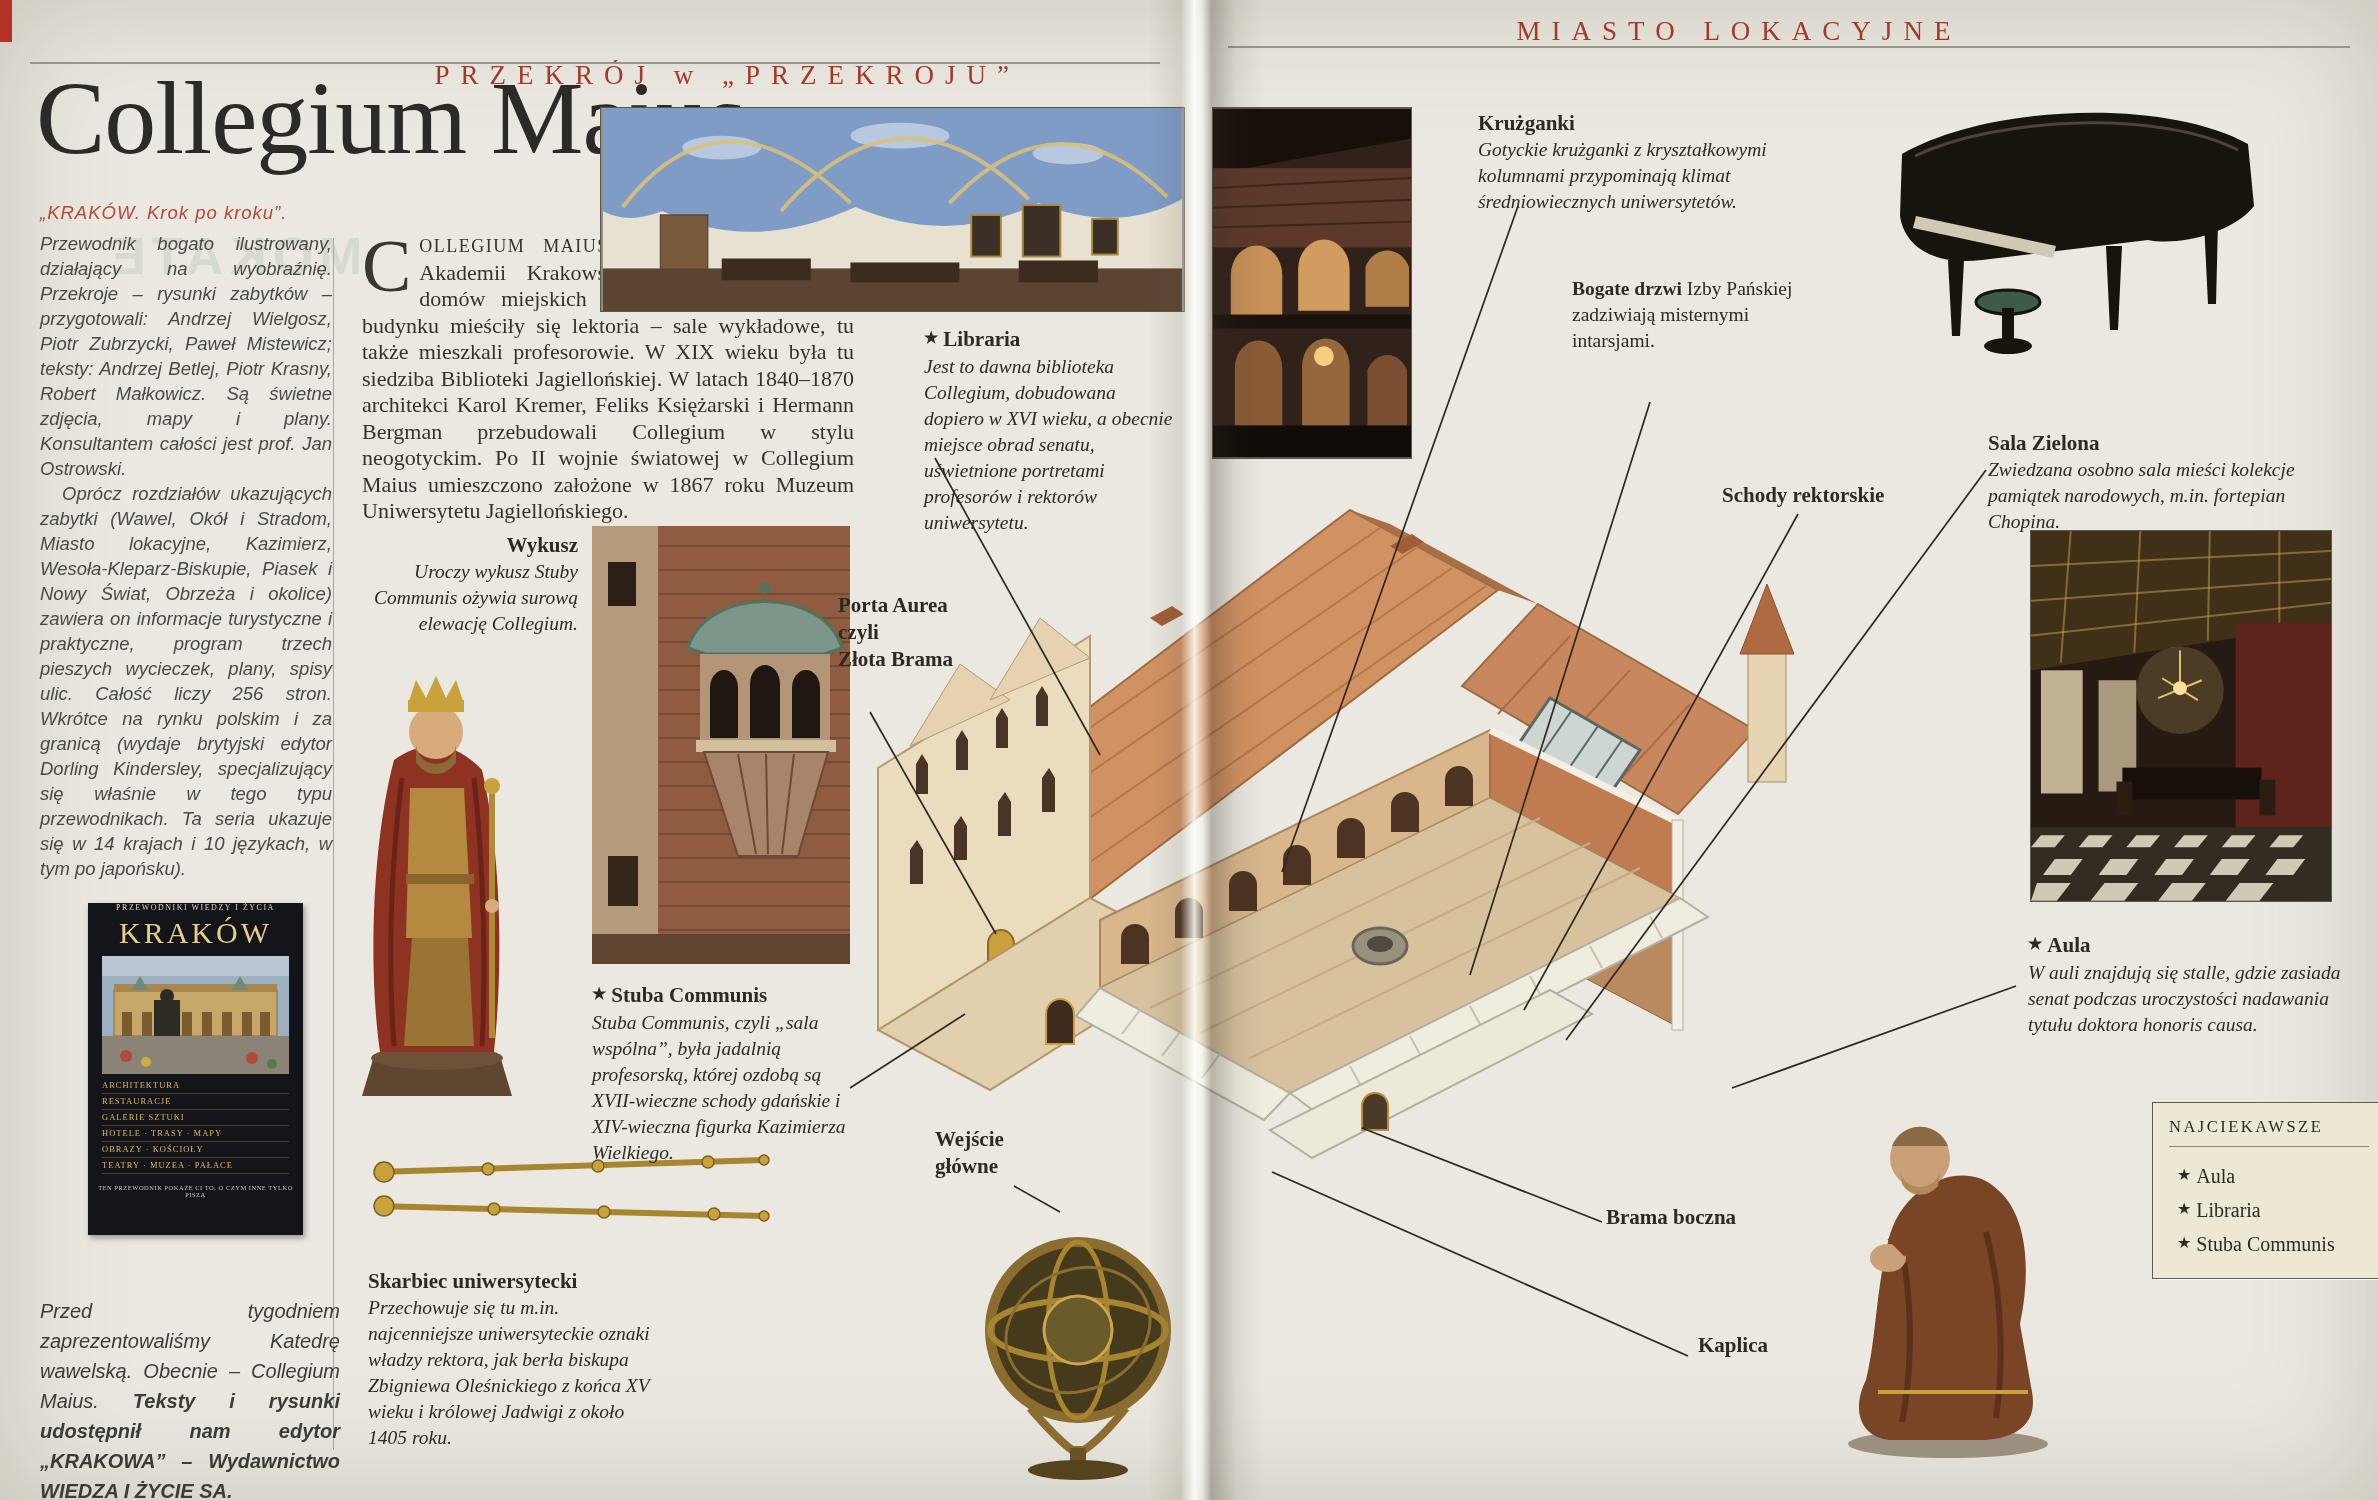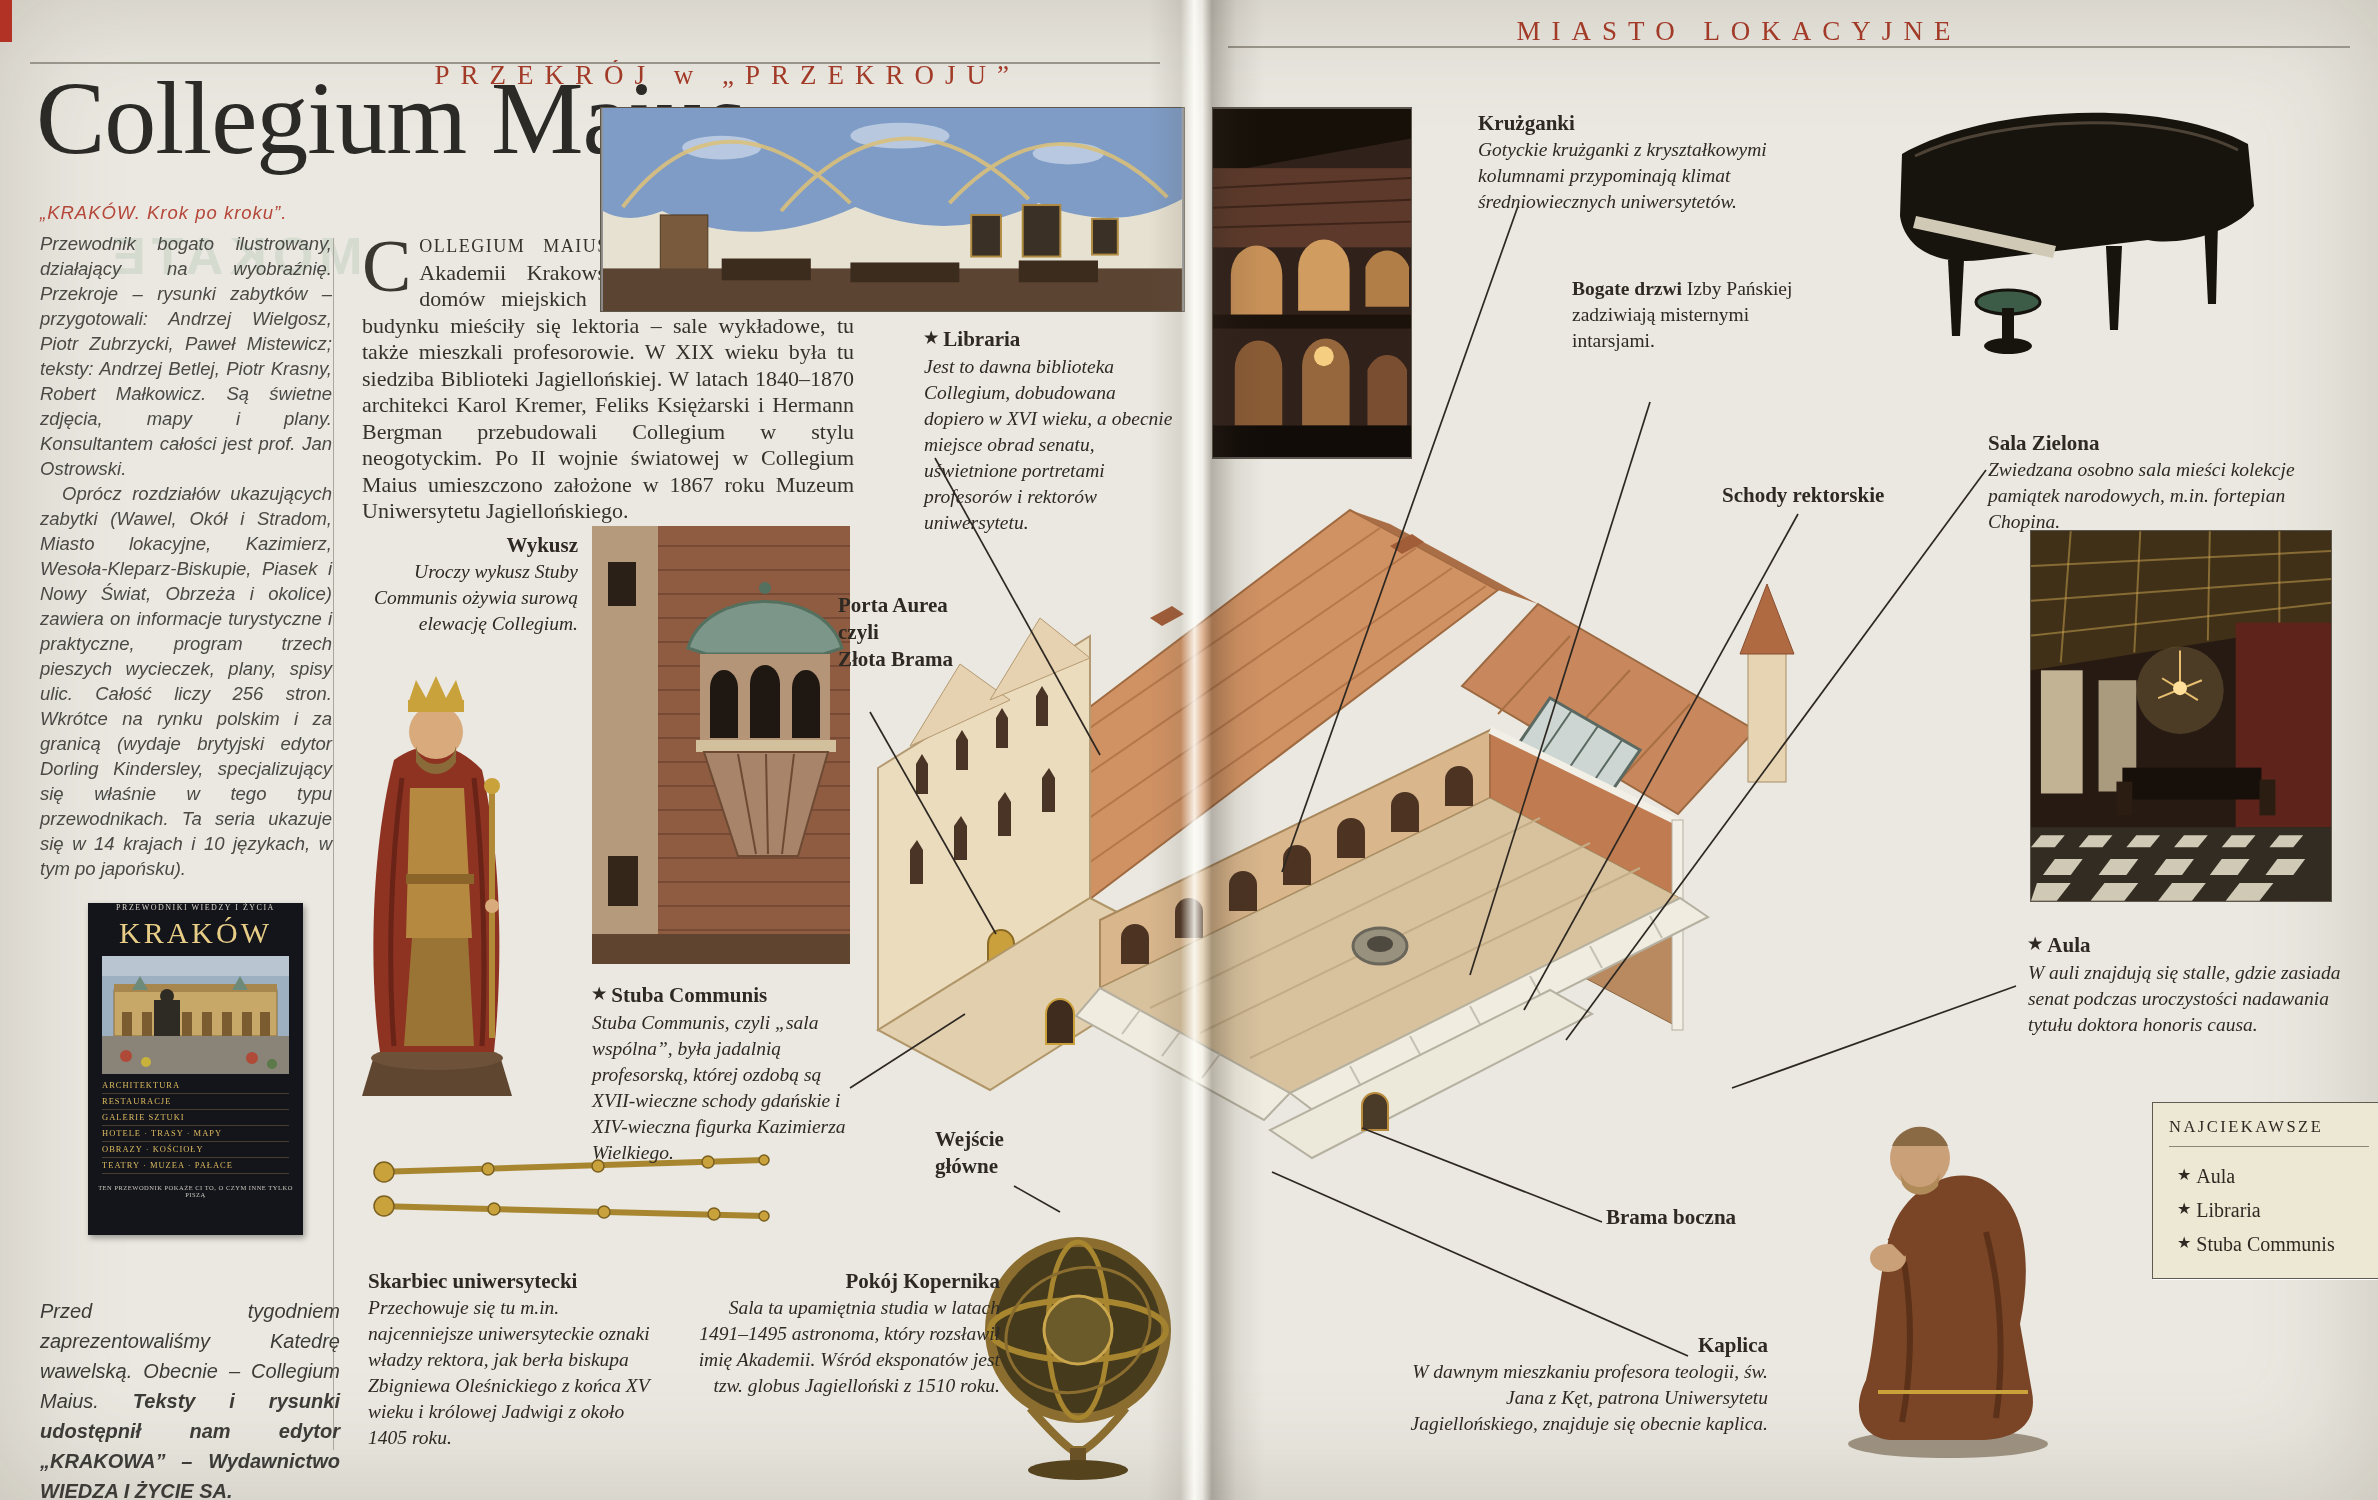--- a/index.html
+++ b/index.html
@@ -510,30 +510,25 @@
   </div>
 
   <div class="label" style="left:935px;top:1126px;">Wejście
 główne</div>
 
   <div class="cap" style="left:368px;top:1268px;width:292px;">
     <div class="cap-t">Skarbiec uniwersytecki</div>
     <div class="cap-b">Przechowuje się tu m.in. najcenniejsze uniwersyteckie oznaki władzy rektora, jak berła biskupa Zbigniewa Oleśnickiego z końca XV wieku i królowej Jadwigi z około 1405 roku.</div>
   </div>
 
-  <div class="cap right" style="left:680px;top:1268px;width:320px;">
-    <div class="cap-t">Pokój Kopernika</div>
-    <div class="cap-b">Sala ta upamiętnia studia w latach 1491–1495 astronoma, który rozsławił imię Akademii. Wśród eksponatów jest tzw. globus Jagielloński z 1510 roku.</div>
-  </div>
 
   <div class="label" style="left:1606px;top:1204px;">Brama boczna</div>
 
   <div class="cap right" style="left:1390px;top:1332px;width:378px;">
     <div class="cap-t">Kaplica</div>
-    <div class="cap-b">W dawnym mieszkaniu profesora teologii, św. Jana z Kęt, patrona Uniwersytetu Jagiellońskiego, znajduje się obecnie kaplica.</div>
   </div>
 
   <div class="nbox" style="left:2152px;top:1102px;">
     <div class="nbox-t">NAJCIEKAWSZE</div>
     <div class="nbox-rule"></div>
     <div class="nbox-i"><span class="star">★</span><span>Aula</span></div>
     <div class="nbox-i"><span class="star">★</span><span>Libraria</span></div>
     <div class="nbox-i"><span class="star">★</span><span>Stuba Communis</span></div>
   </div>
 

